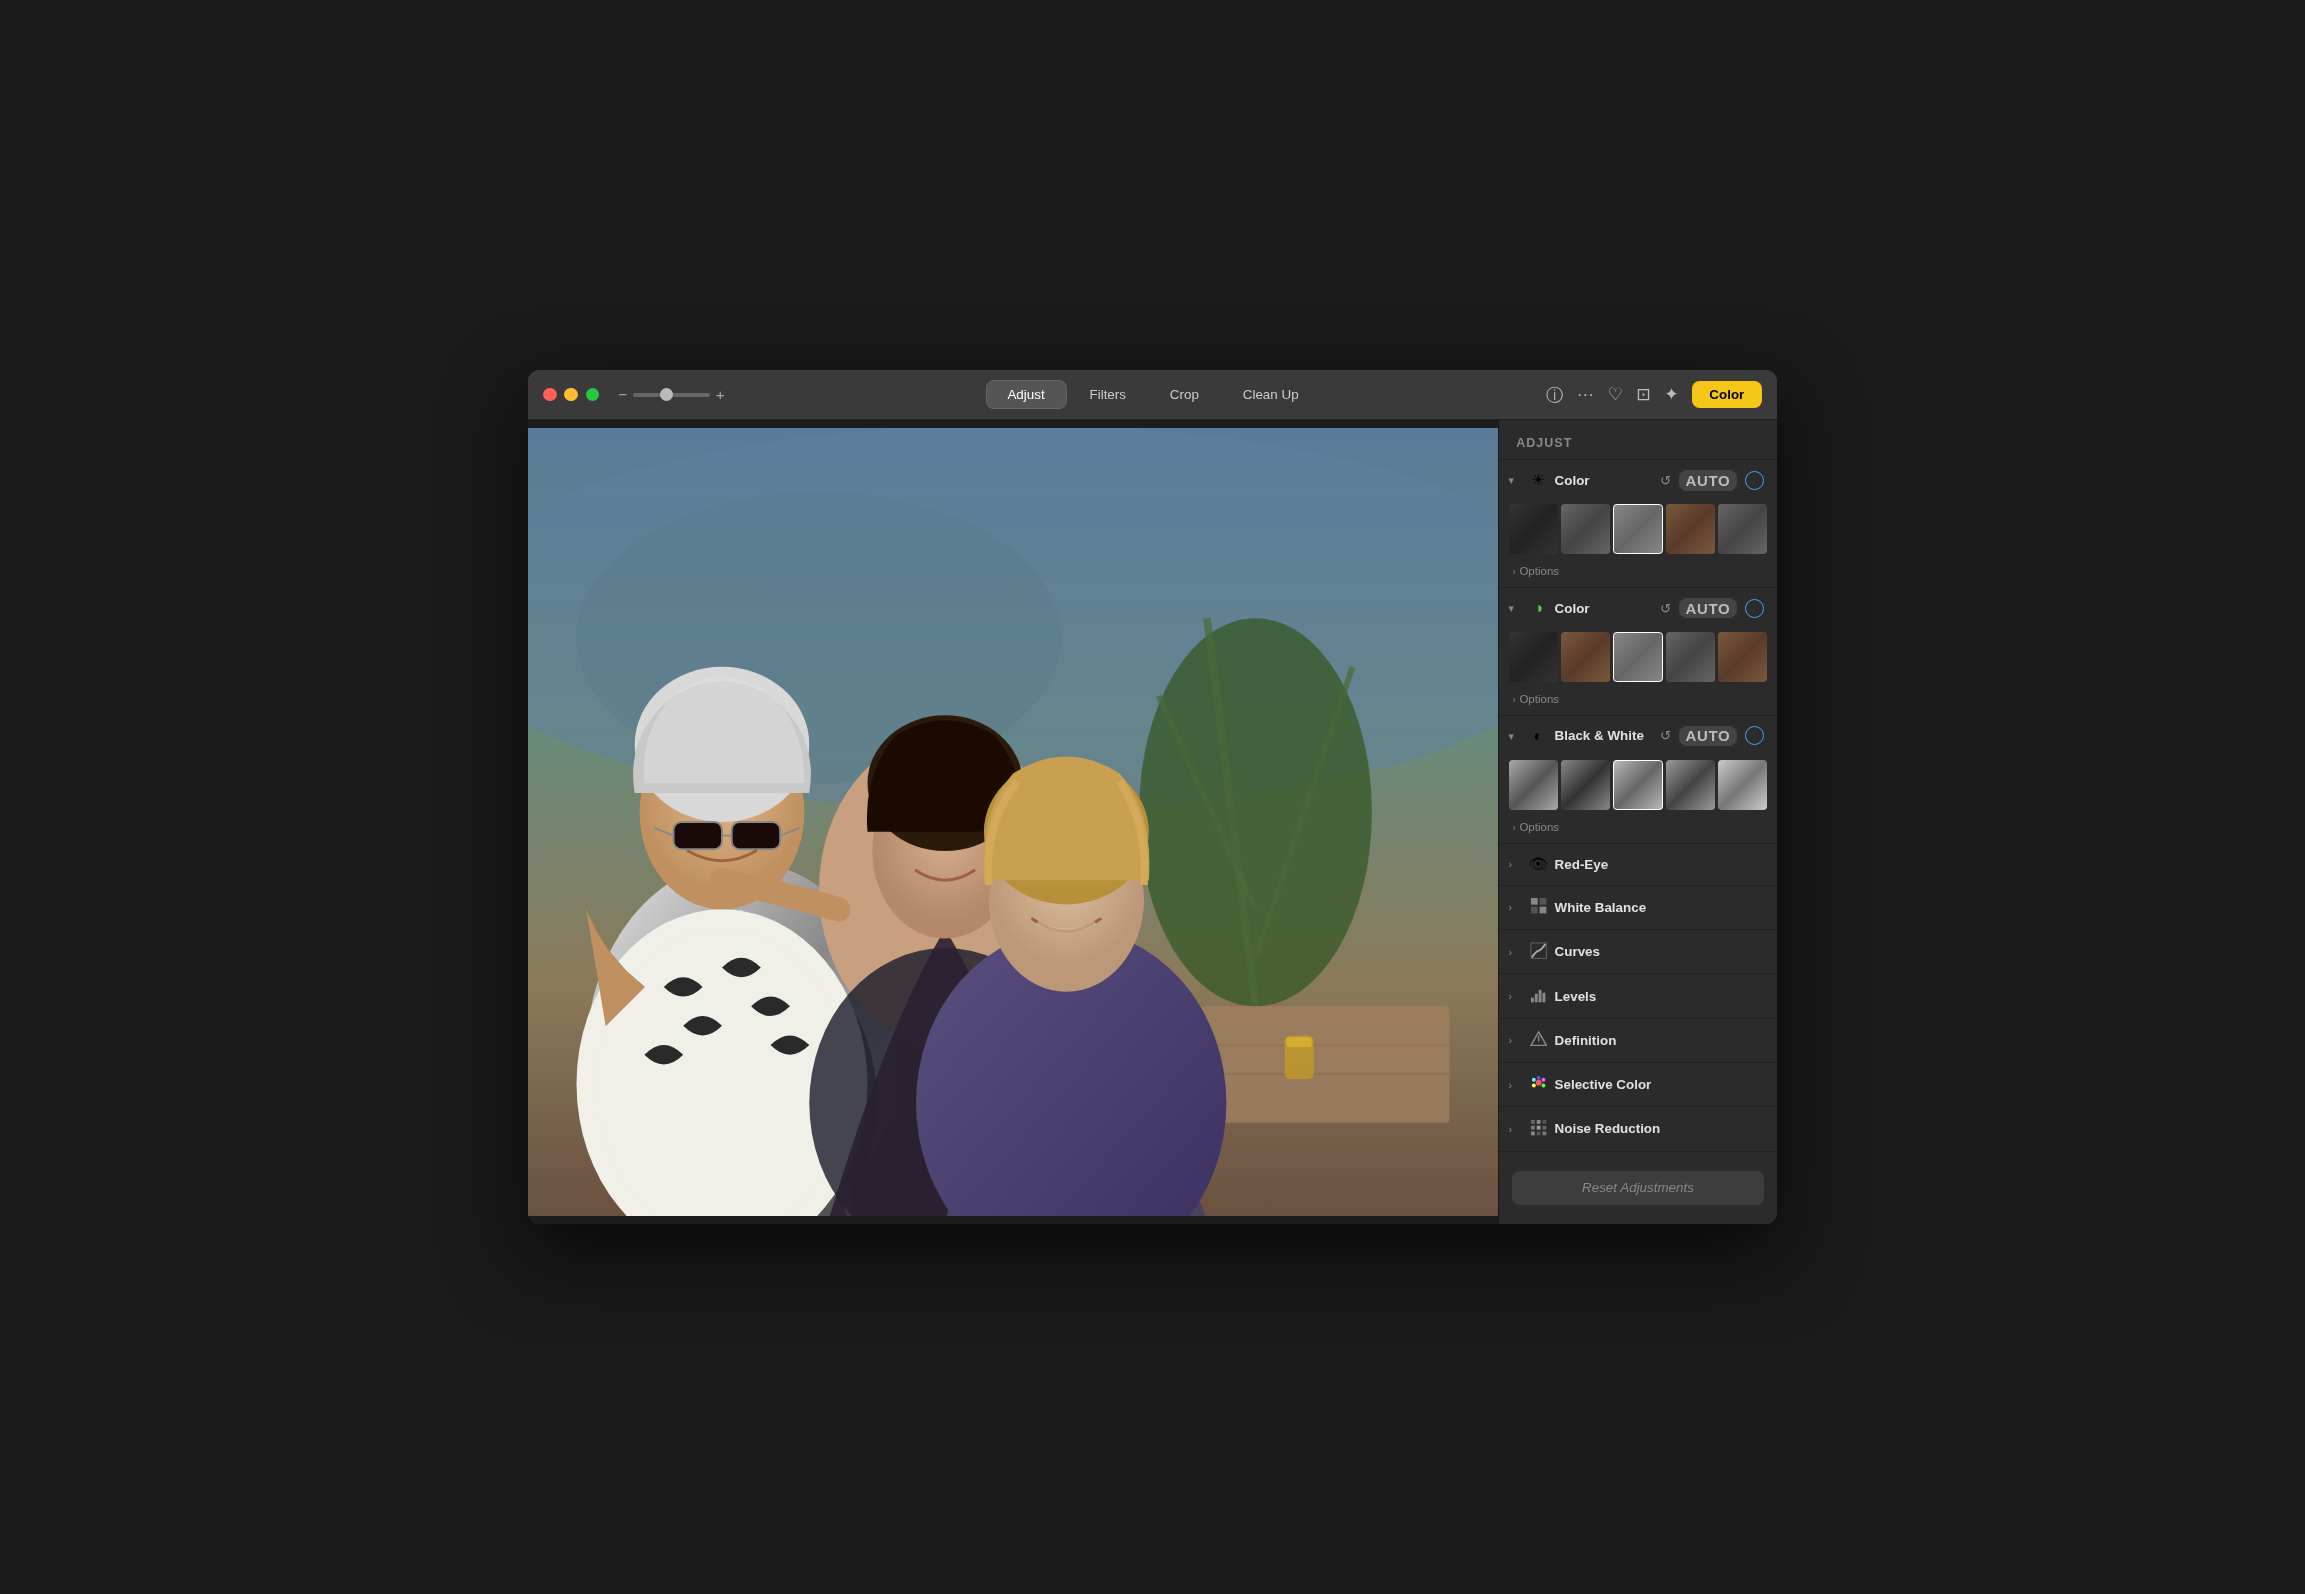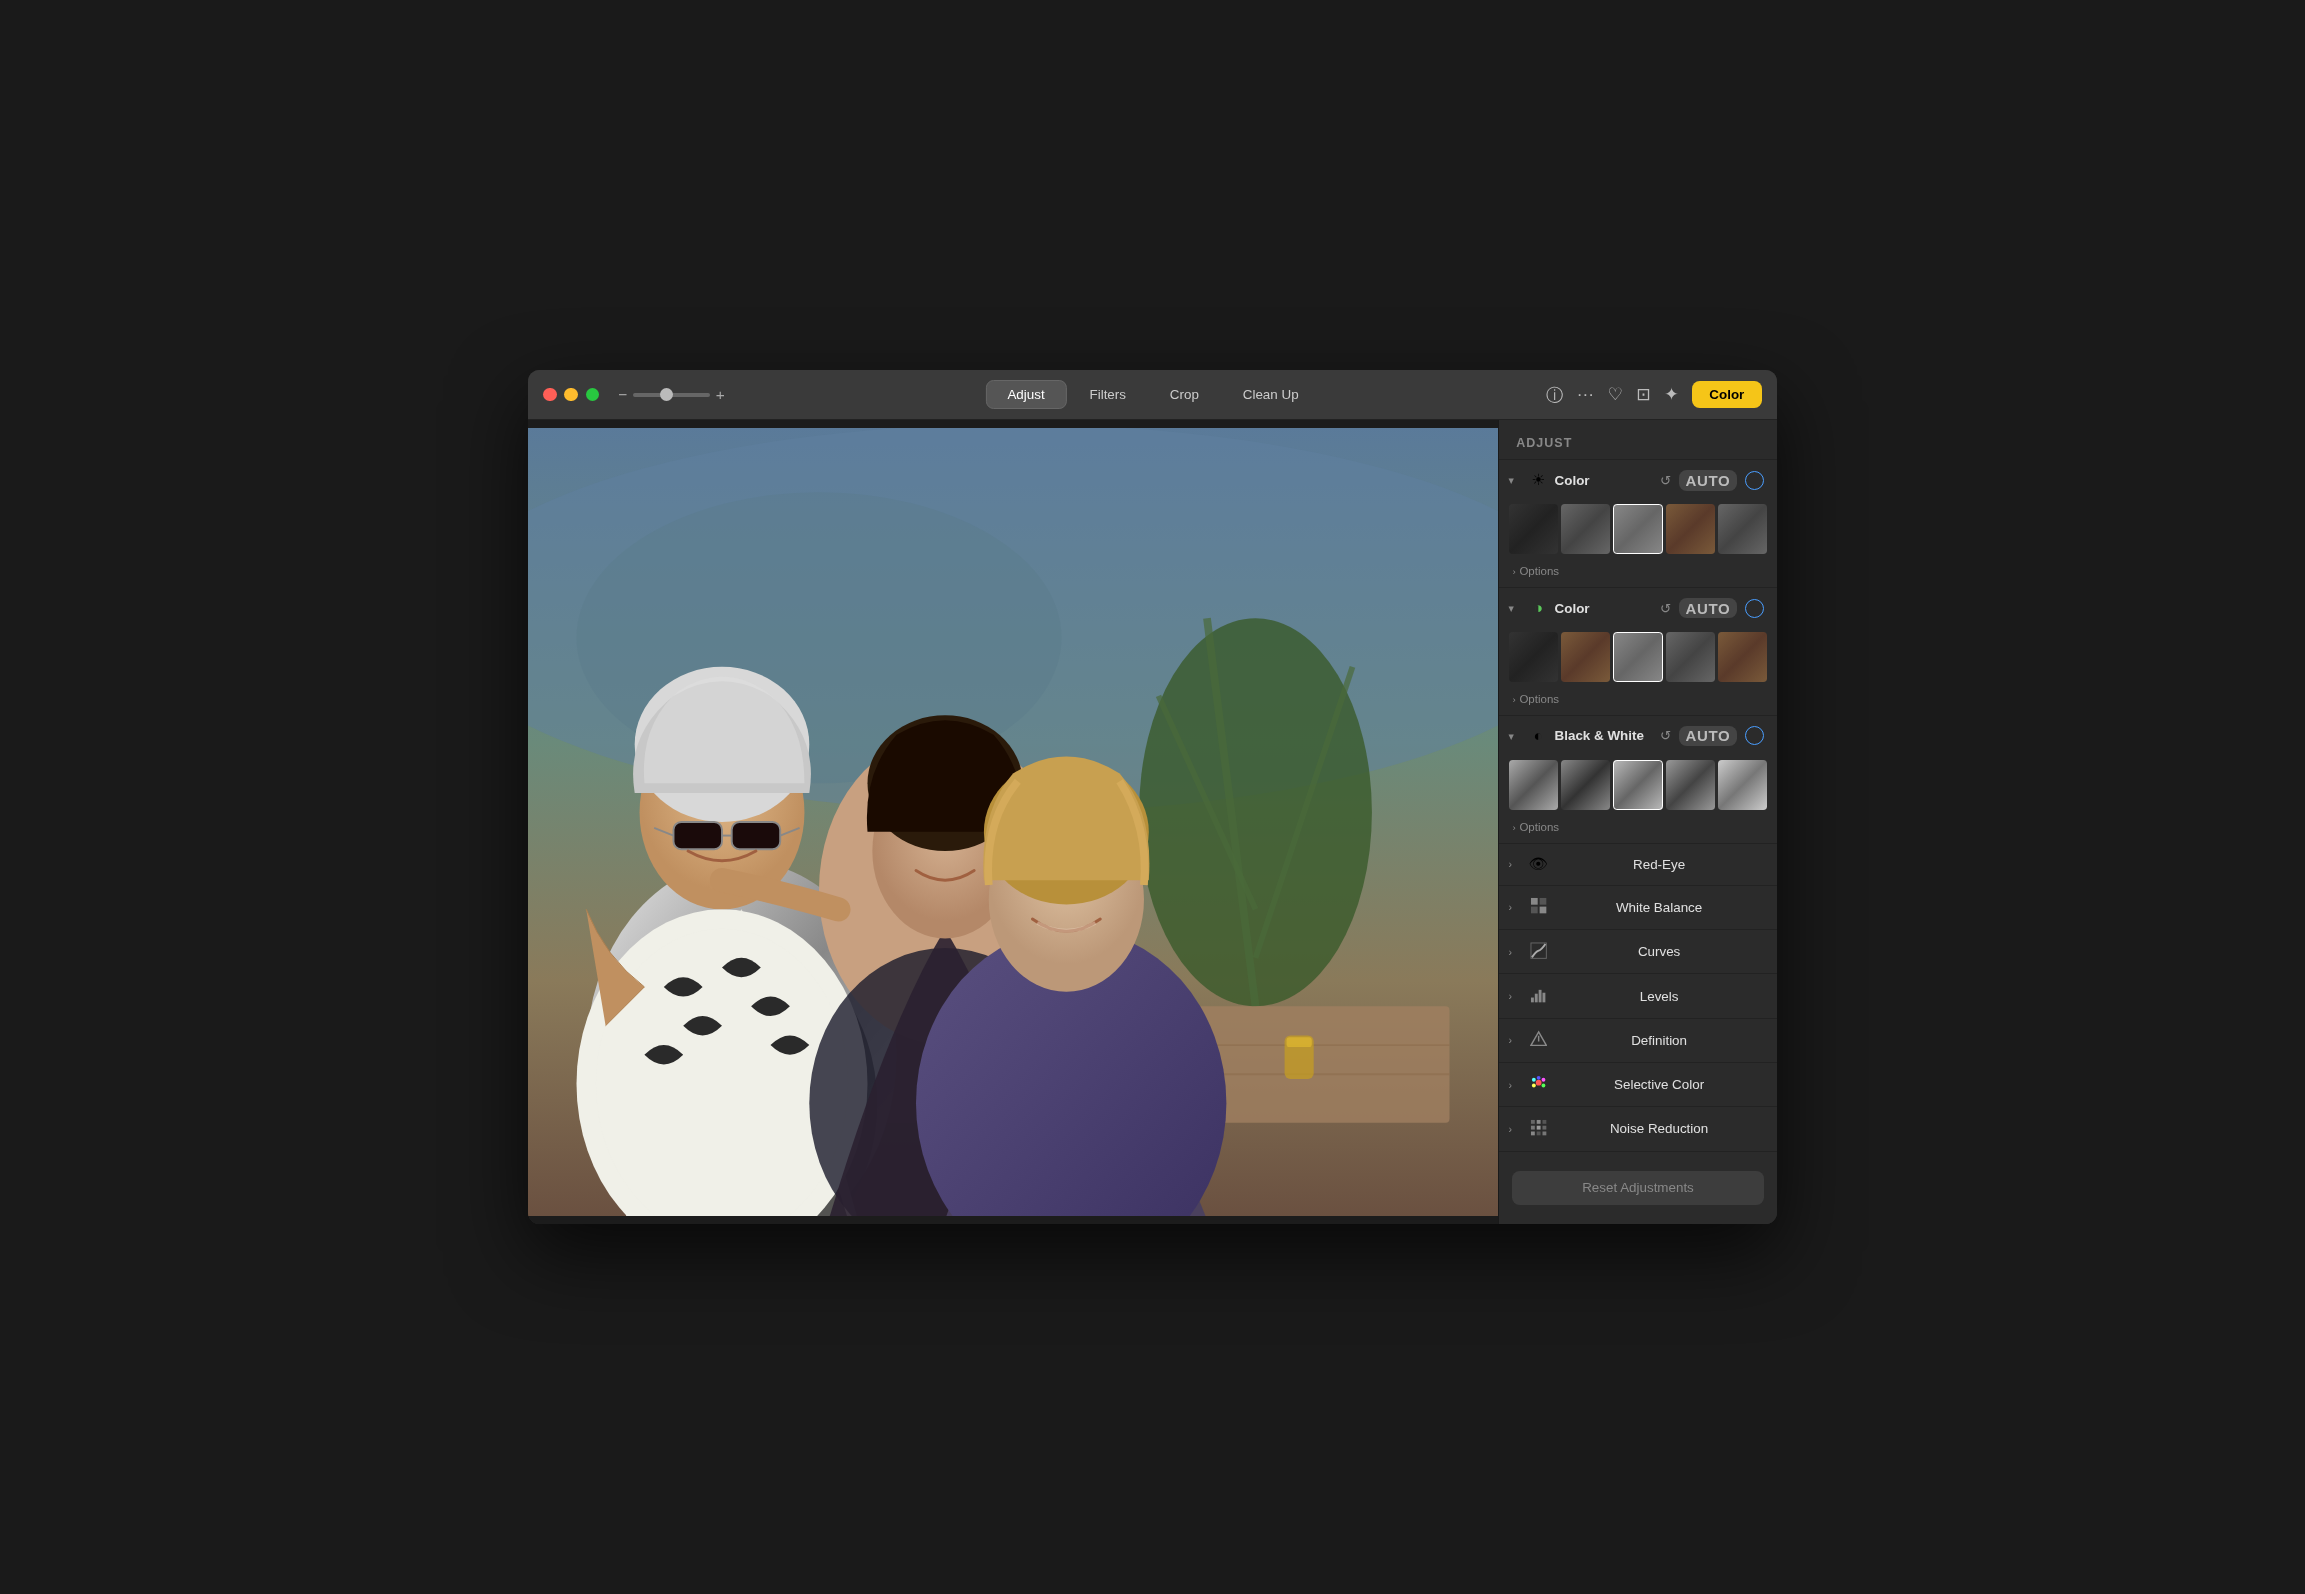--- a/index.html
+++ b/index.html
@@ -248,38 +248,38 @@
       padding: 11.5px 13.4px 11.5px 9.6px;
       cursor: pointer;
       border-bottom: 1px solid #222;
       gap: 5.8px;
     }
     .simple-chevron { color: #888; font-size: 10.6px; width: 13.4px; }
     .simple-icon { font-size: 15.4px; width: 21px; text-align: center; }
     .simple-title {
       flex: 1;
       font-size: 13.4px;
-      font-weight: 400;
+      font-weight: 700;
       color: #e0e0e0;
-      text-align: center;
     }
     
     .reset-btn-container {
       padding: 19px 13.4px;
       margin-top: auto;
     }
     .reset-btn {
       width: 100%;
       background: #3d3d3d;
       color: #888;
       border: none;
       border-radius: 7.7px;
       padding: 9.6px;
       font-size: 13.4px;
       cursor: pointer;
+      font-style: italic;
     }
     
     .photo-simulation {
       width: 100%;
       height: 788px;
       position: relative;
       overflow: hidden;
       background: #1c1c1c;
     }
     .photo-bg {

